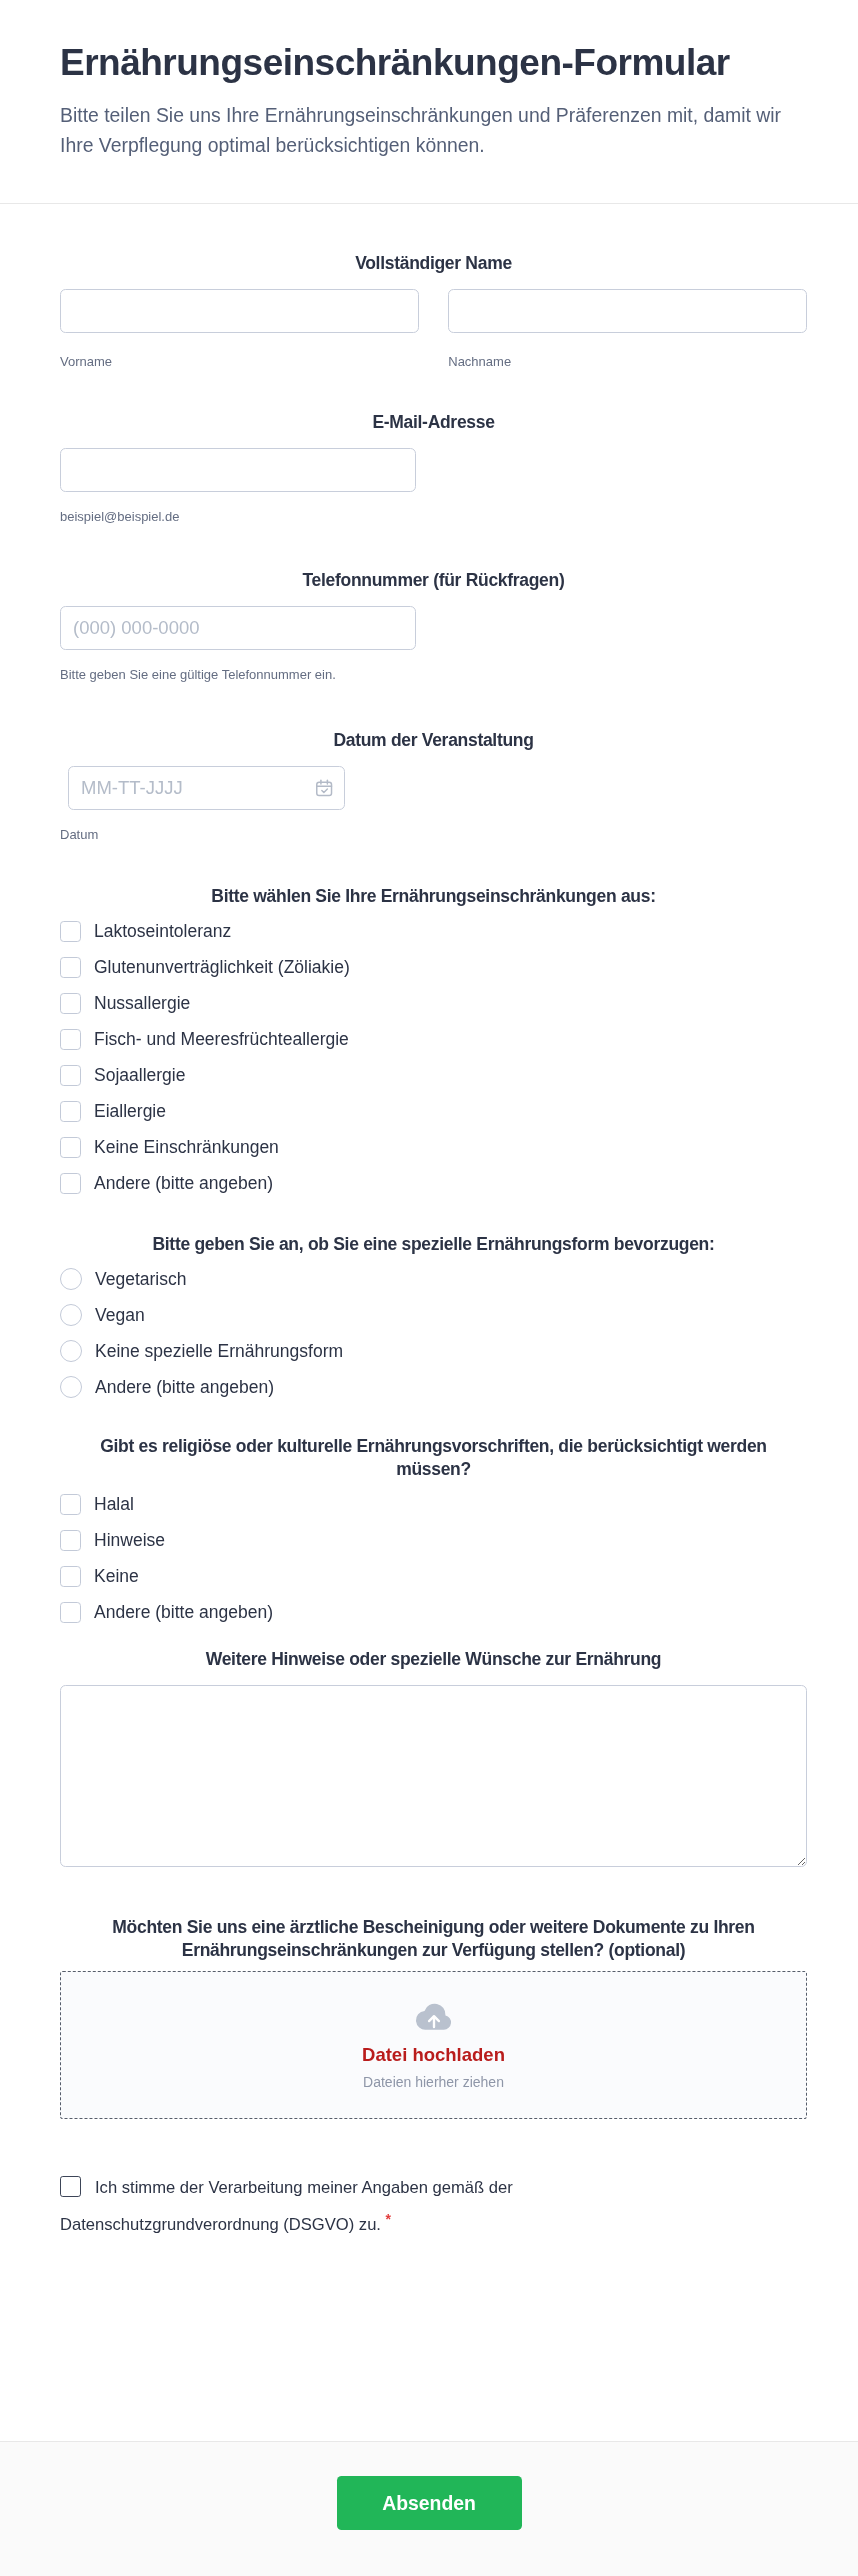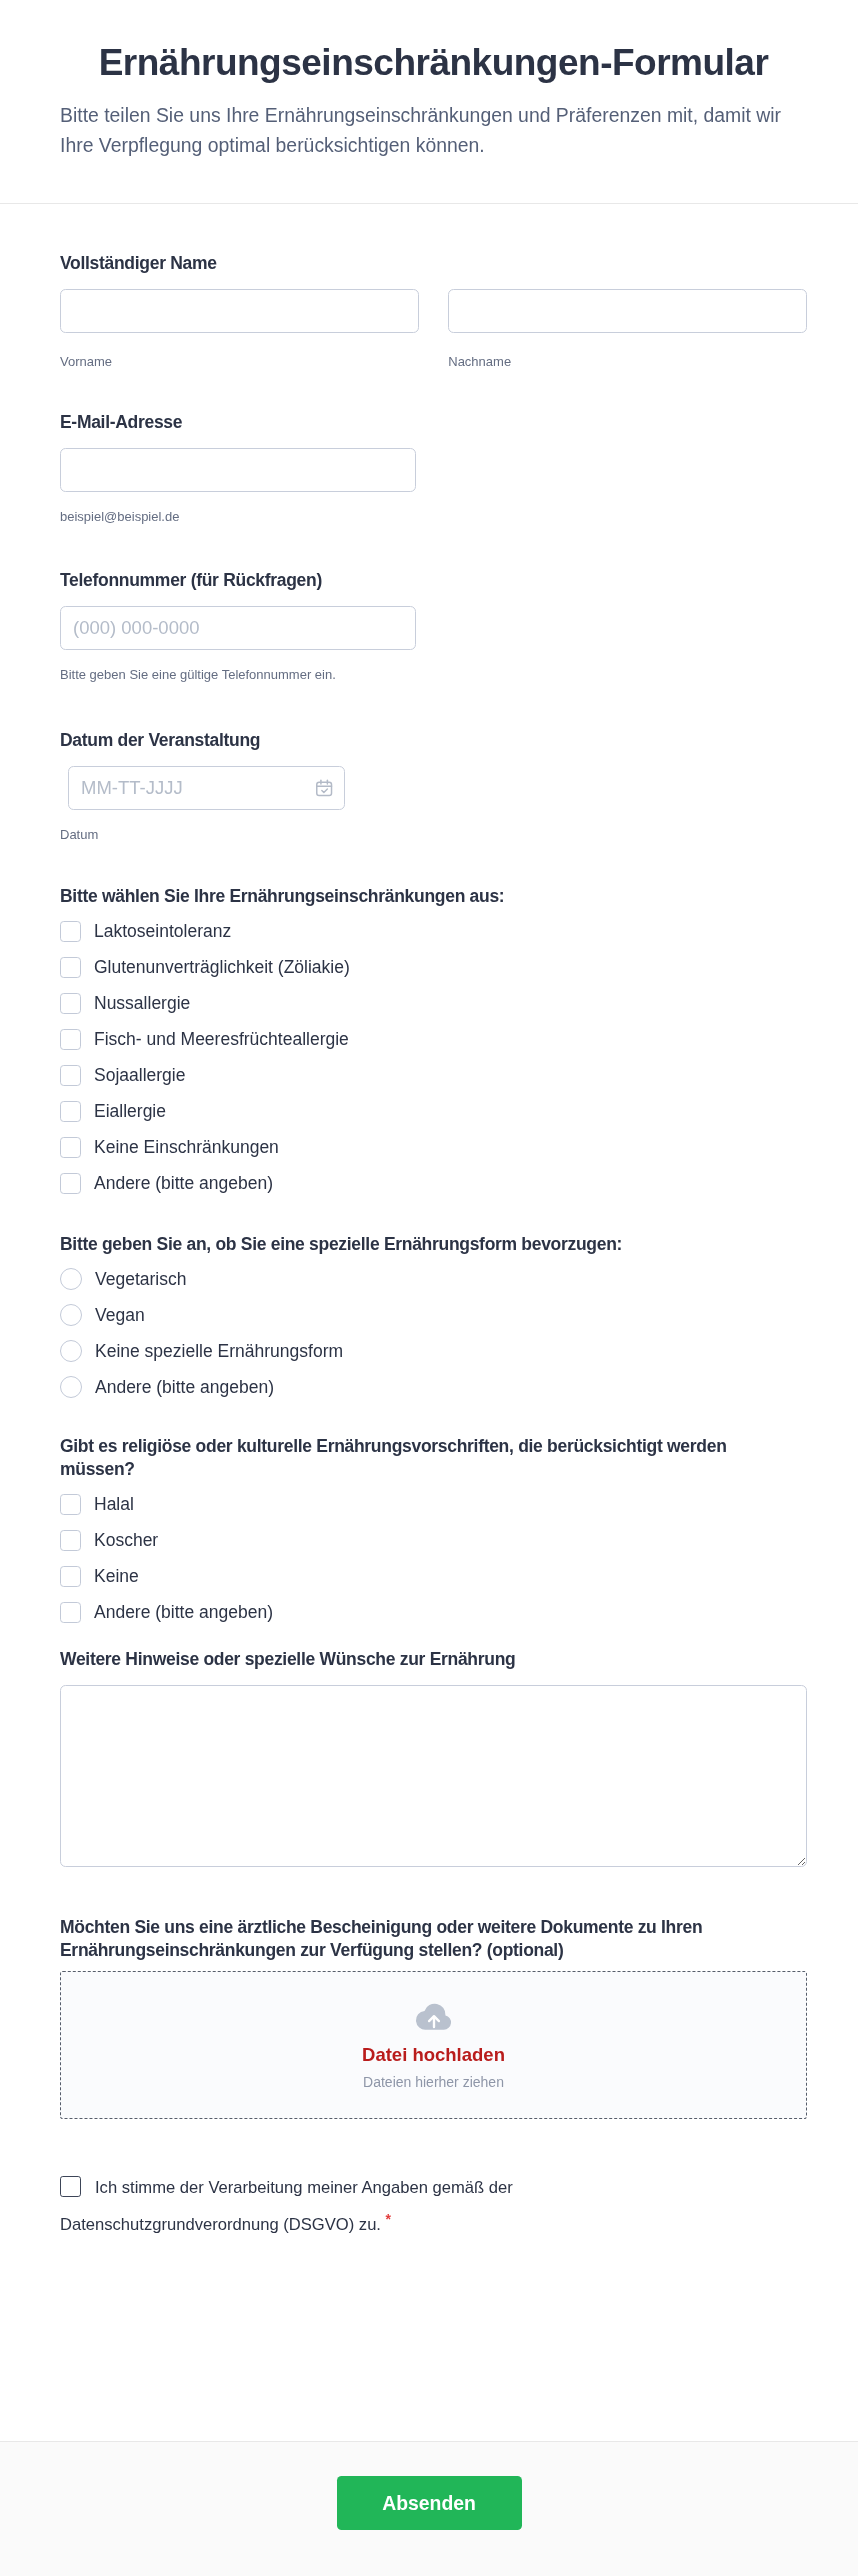--- a/index.html
+++ b/index.html
@@ -6,26 +6,26 @@
   html, body { margin: 0; padding: 0; }
   body {
     width: 858px; height: 2576px; overflow: hidden;
     background: #ffffff; color: #2c3345;
     font-family: "Liberation Sans", sans-serif;
   }
   .page { position: relative; width: 858px; height: 2576px; background: #fff; }
 
   
   .header { height: 204px; padding: 41px 51px 0 60px; border-bottom: 0.9px solid #e8e8e8; }
-  .title { margin: 0; font-size: 37px; line-height: 44px; font-weight: 700; color: #2c3345; letter-spacing: -0.5px; text-align: center; }
+  .title { margin: 0; font-size: 37px; line-height: 44px; font-weight: 700; color: #2c3345; letter-spacing: -0.5px; }
   .subtitle { margin: 14.8px 0 0 0; font-size: 19.4px; line-height: 30.5px; color: #545f77; white-space: pre-line; }
 
   
   .main { padding: 0 51px 0 60px; }
-  .q-label { font-size: 17.5px; line-height: 23px; font-weight: 700; color: #2c3345; letter-spacing: -0.3px; }
+  .q-label { font-size: 17.5px; line-height: 23px; font-weight: 700; color: #2c3345; letter-spacing: -0.3px; text-align: center; }
   .pre { white-space: pre-line; }
 
   .text-input {
     display: block; height: 44px; border: 0.9px solid #c8cedb; border-radius: 5.5px;
     background: #fff; padding: 0 12px; font-family: "Liberation Sans", sans-serif;
     font-size: 18.5px; color: #2c3345; outline: none; width: 100%;
   }
   .text-input::placeholder { color: #b4bcc9; opacity: 1; }
   .two-col { display: flex; gap: 29.5px; margin-top: 14px; }
   .col { flex: 1; }
@@ -190,21 +190,21 @@
 
     <div style="margin-top:37px">
       <div class="q-label pre">Gibt es religiöse oder kulturelle Ernährungsvorschriften, die berücksichtigt werden
 müssen?</div>
       <div class="opt-row first">
         <span class="box"></span>
         <span class="opt-label">Halal</span>
       </div>
       <div class="opt-row">
         <span class="box"></span>
-        <span class="opt-label">Koscher</span>
+        <span class="opt-label">Hinweise</span>
       </div>
       <div class="opt-row">
         <span class="box"></span>
         <span class="opt-label">Keine</span>
       </div>
       <div class="opt-row">
         <span class="box"></span>
         <span class="opt-label">Andere (bitte angeben)</span>
       </div>
     </div>

